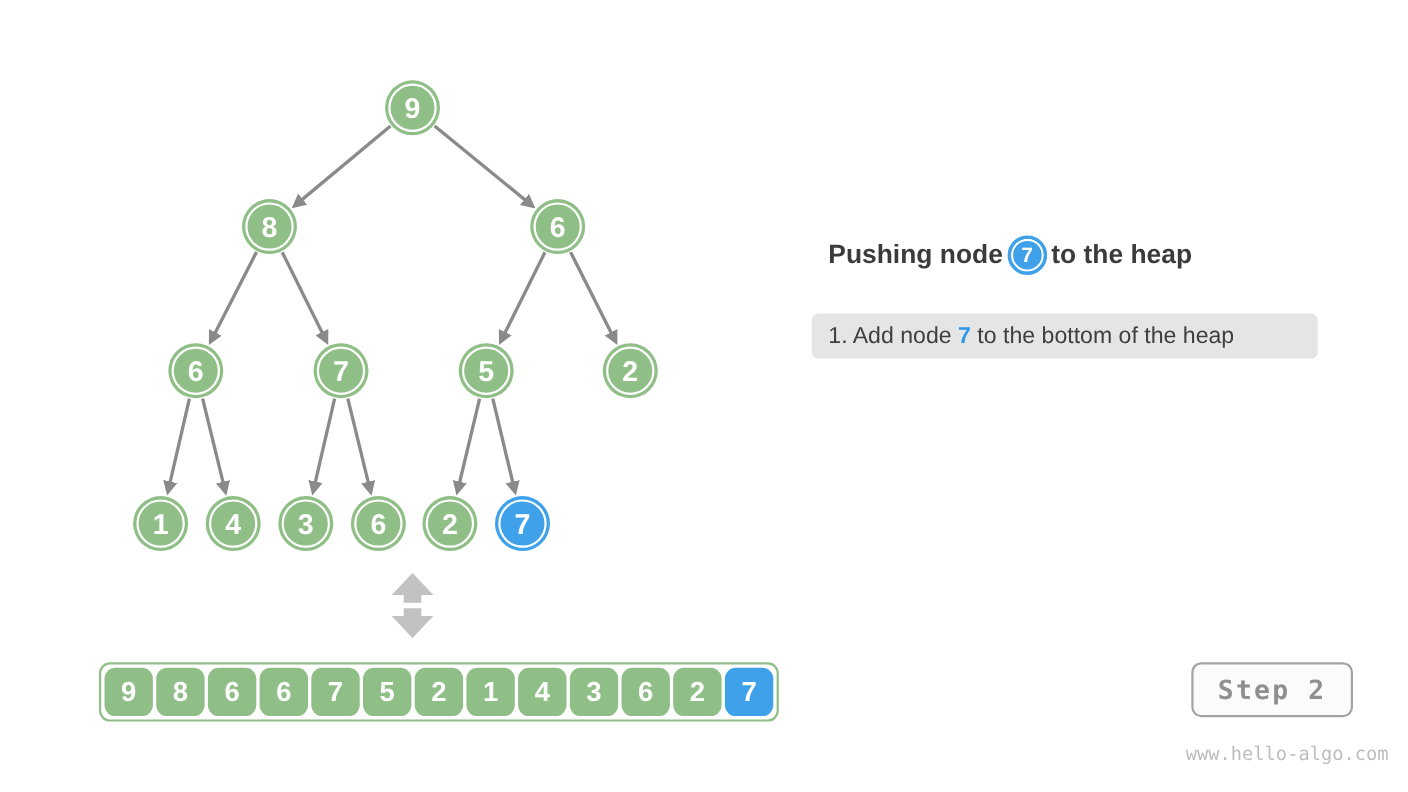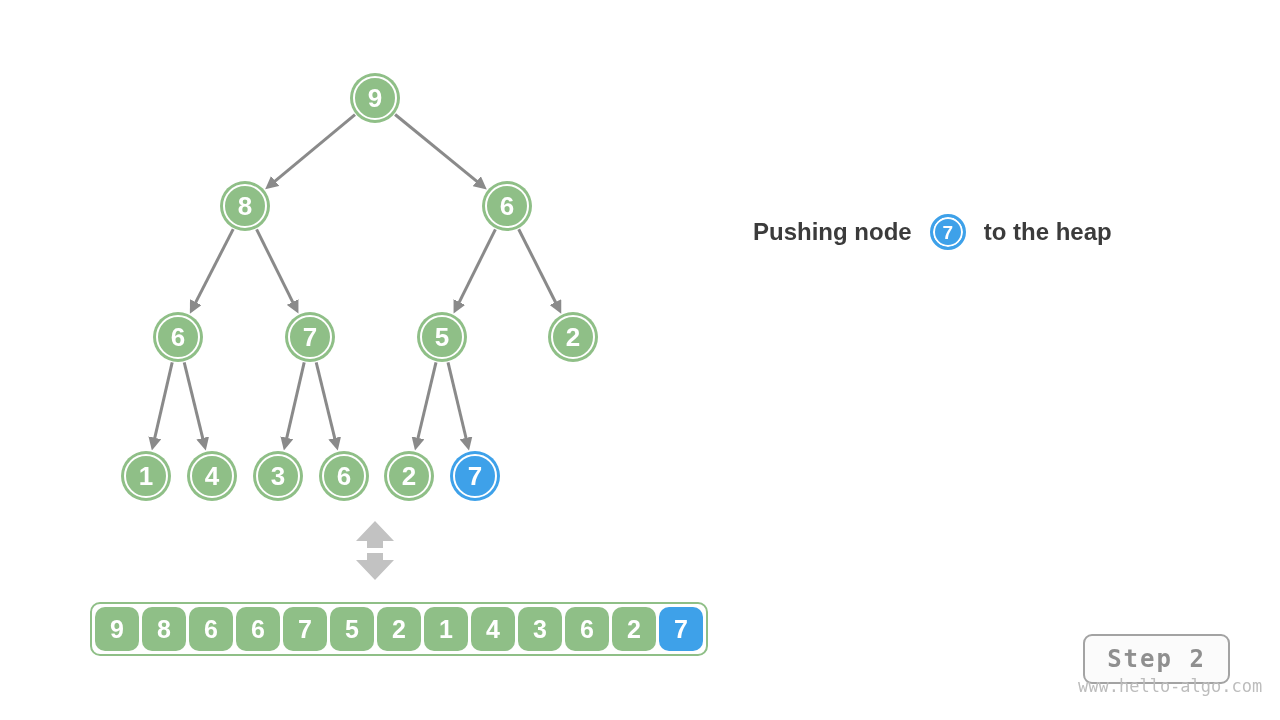--- a/index.html
+++ b/index.html
@@ -23,21 +23,21 @@
     top: 0;
   }
   
   .title-row {
     position: absolute;
     left: 753px;
     top: 212px;
     height: 40px;
     display: flex;
     align-items: center;
-    gap: 18px;
+    gap: 4px;
     font-size: 24px;
     font-weight: bold;
     color: #3b3b3b;
   }
   .title-node-circle {
     width: 30px;
     height: 30px;
     border-radius: 50%;
     background: #3ea1e9;
     border: 3px solid #3ea1e9;
@@ -112,21 +112,20 @@
     border: 2px solid #a3a3a3;
     border-radius: 9px;
     display: flex;
     align-items: center;
     justify-content: center;
     font-family: "DejaVu Sans Mono", "Liberation Mono", monospace;
     font-size: 24px;
     font-weight: bold;
     letter-spacing: 2px;
     color: #8f8f8f;
-    margin-top: 32px;
   }
   
   .watermark {
     position: absolute;
     left: 1078px;
     top: 676px;
     font-family: "DejaVu Sans Mono", "Liberation Mono", monospace;
     font-size: 17px;
     color: #bdbdbd;
   }
@@ -230,20 +229,23 @@
   </svg>
 
   <div class="title-row">
     <span>Pushing node</span>
     <span class="title-node-circle">
       <span>7</span>
     </span>
     <span>to the heap</span>
   </div>
 
+  <div class="instruction-box">
+    <span><span>1. Add node </span><span class="accent-num">7</span><span> to the bottom of the heap</span></span>
+  </div>
 
   <div class="array-box" id="array-box">
       <div class="array-cell">9</div>
       <div class="array-cell">8</div>
       <div class="array-cell">6</div>
       <div class="array-cell">6</div>
       <div class="array-cell">7</div>
       <div class="array-cell">5</div>
       <div class="array-cell">2</div>
       <div class="array-cell">1</div>

